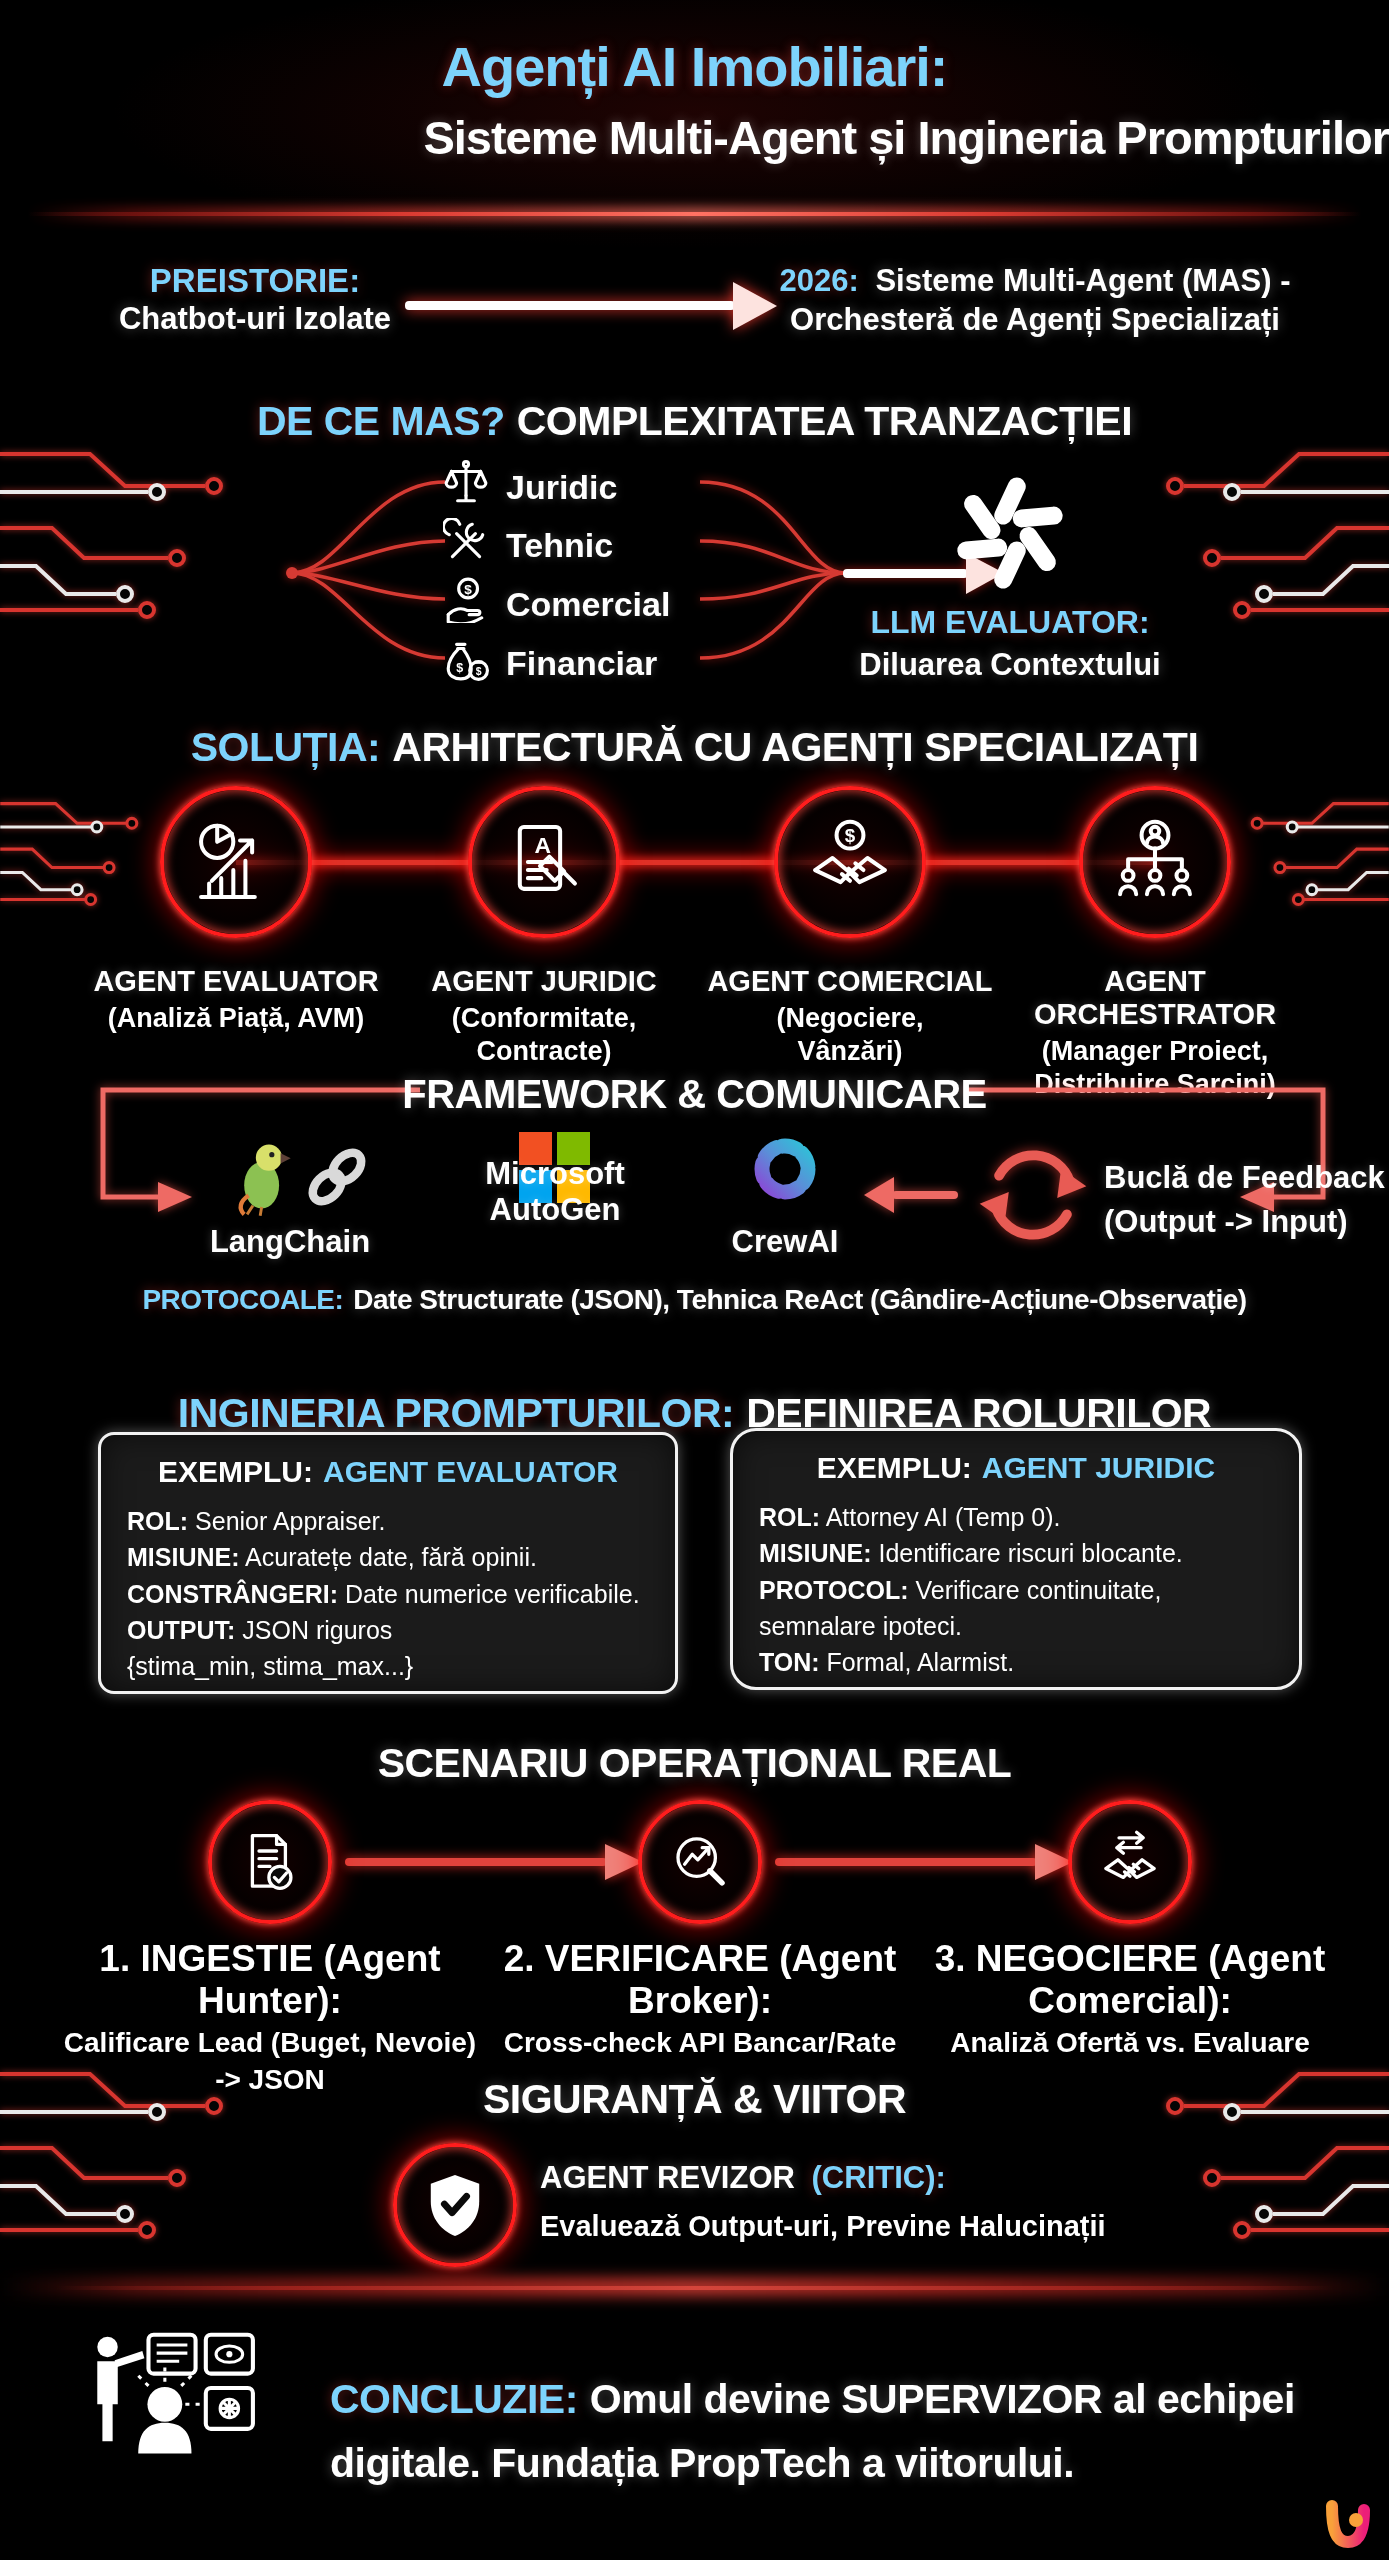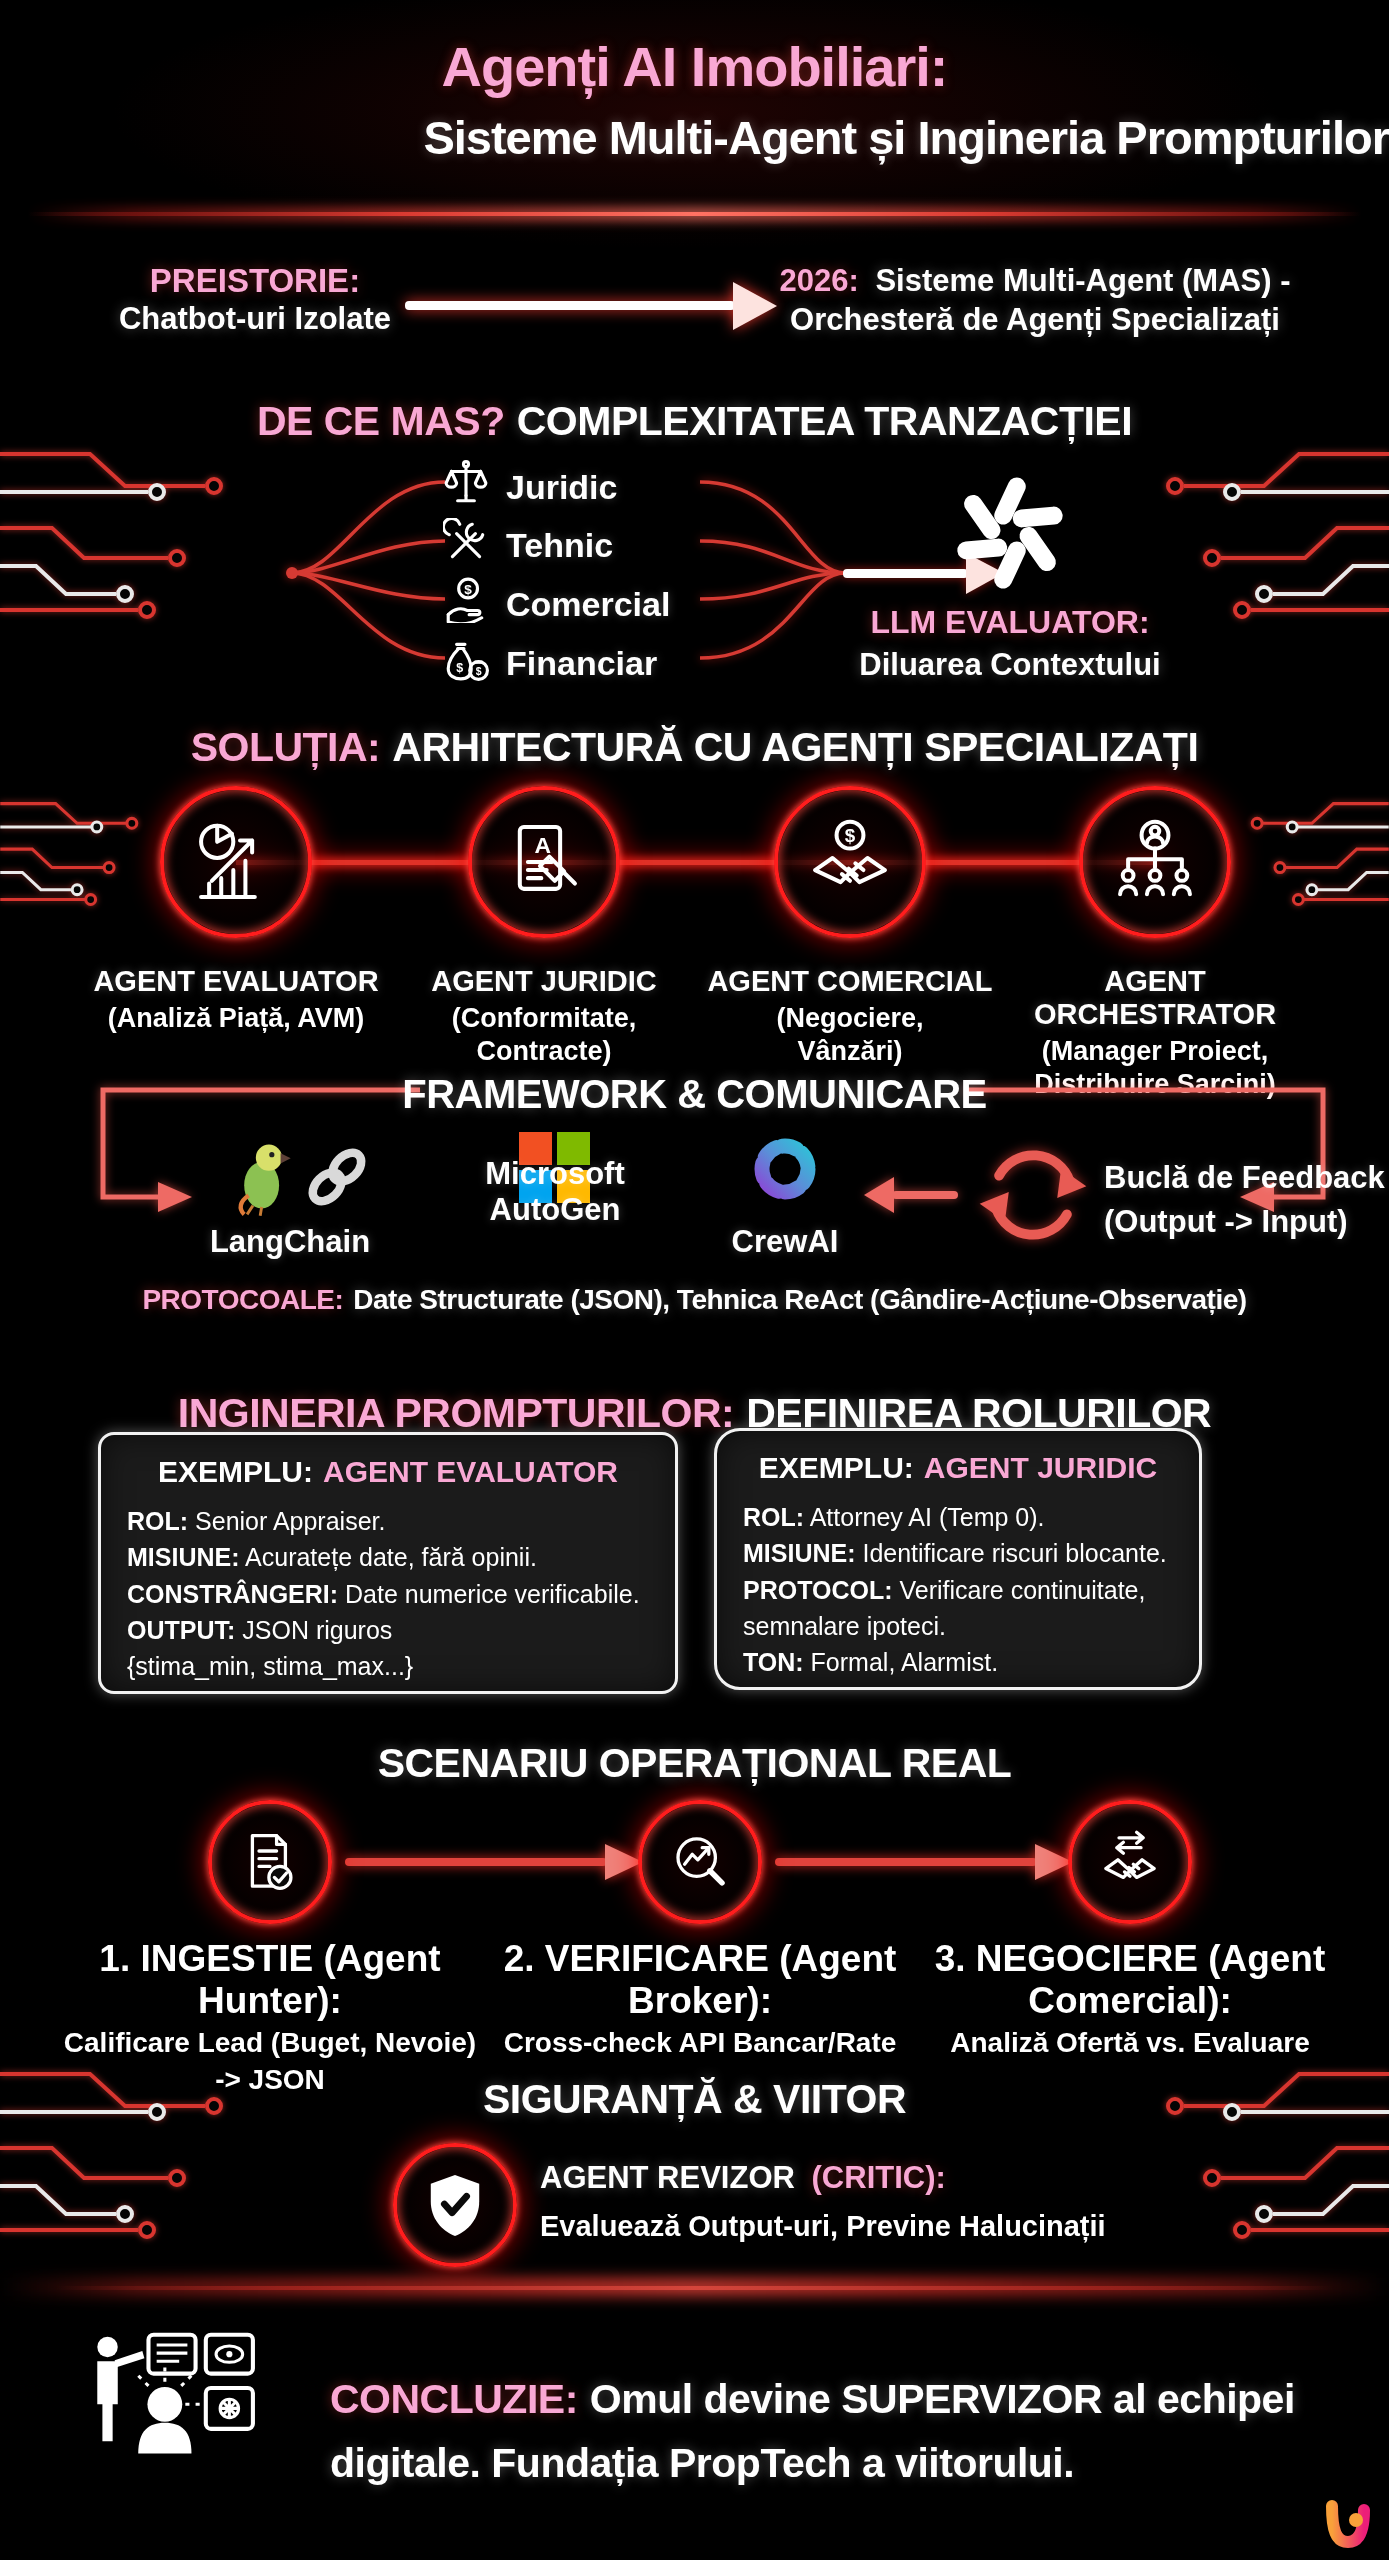--- a/index.html
+++ b/index.html
@@ -5,21 +5,21 @@
   * { box-sizing: border-box; }
   html,body { margin:0; padding:0; background:#000; }
   #canvas {
     position:relative; width:1389px; height:2560px; margin:0 auto;
     background:#000; overflow:hidden;
     font-family:"Liberation Sans", sans-serif; color:#fff;
   }
   .abs { position:absolute; }
   .ctr { text-align:center; }
   .b { font-weight:bold; }
-  .red { color:#f9a8d4; }
+  .red { color:#7dd3fc; }
   .white { color:#fff; }
   .glow-w { text-shadow:0 0 12px rgba(255,255,255,.30); }
   .glow-r { text-shadow:0 0 12px rgba(232,66,60,.45); }
 
   .title1 { left:0; top:34px; width:100%; font-size:56px; font-weight:bold; letter-spacing:-1px; }
   .title2 { left:0; top:110px; width:100%; font-size:47px; font-weight:bold; letter-spacing:-1px;text-align:right; }
 
   .divider { left:2%; width:96%; height:4px;
     background:linear-gradient(90deg, transparent 0%, #6e120f 8%, #d93a31 28%, #ff7263 50%, #d93a31 72%, #6e120f 92%, transparent 100%);
     border-radius:2px; }
@@ -414,21 +414,21 @@
     </div>
     <div class="ex-lines">
       <div><span class="k">ROL:</span><span> Senior Appraiser.</span></div>
       <div><span class="k">MISIUNE:</span><span> Acuratețe date, fără opinii.</span></div>
       <div><span class="k">CONSTRÂNGERI:</span><span> Date numerice verificabile.</span></div>
       <div><span class="k">OUTPUT:</span><span> JSON riguros</span></div>
       <div><span class="k"></span><span>{stima_min, stima_max...}</span></div>
     </div>
   </div>
 
-  <div class="abs ex-box" style="left:714px;top:1428px;width:488px;">
+  <div class="abs ex-box" style="left:730px;top:1428px;width:572px;">
     <div class="ex-title">
       <span class="white">EXEMPLU:</span><span class="red">AGENT JURIDIC</span>
     </div>
     <div class="ex-lines">
       <div><span class="k">ROL:</span><span> Attorney AI (Temp 0).</span></div>
       <div><span class="k">MISIUNE:</span><span> Identificare riscuri blocante.</span></div>
       <div><span class="k">PROTOCOL:</span><span> Verificare continuitate,</span></div>
       <div><span class="k"></span><span>semnalare ipoteci.</span></div>
       <div><span class="k">TON:</span><span> Formal, Alarmist.</span></div>
     </div>

